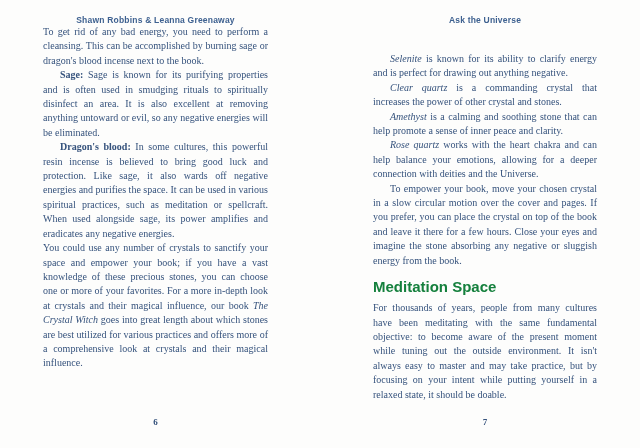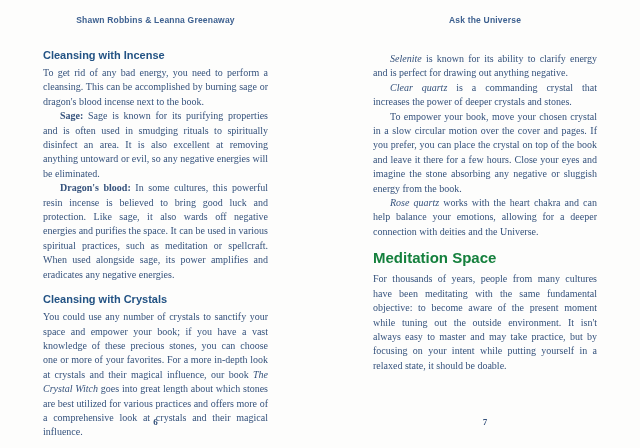--- a/index.html
+++ b/index.html
@@ -68,46 +68,45 @@
   .folio-right { left: 53px; right: 43px; }
 </style>
 </head>
 <body>
 
 <div class="spread">
 
   <section class="page page-left">
     <header class="running-head">Shawn Robbins &amp; Leanna Greenaway</header>
 
-    <h2 class="subhead first">Cleansing with Incense</h2>
 
     <p class="body">To get rid of any bad energy, you need to perform a cleansing. This can be accomplished by burning sage or dragon's blood incense next to the book.</p>
 
     <p class="body indent"><strong class="lead-bold">Sage:</strong><span> Sage is known for its purifying properties and is often used in smudging rituals to spiritually disinfect an area. It is also excellent at removing anything untoward or evil, so any negative energies will be eliminated.</span></p>
 
     <p class="body indent"><strong class="lead-bold">Dragon's blood:</strong><span> In some cultures, this powerful resin incense is believed to bring good luck and protection. Like sage, it also wards off negative energies and purifies the space. It can be used in various spiritual practices, such as meditation or spellcraft. When used alongside sage, its power amplifies and eradicates any negative energies.</span></p>
 
-    <h2 class="subhead">Cleansing with Crystals</h2>
 
     <p class="body"><span>You could use any number of crystals to sanctify your space and empower your book; if you have a vast knowledge of these precious stones, you can choose one or more of your favorites. For a more in-depth look at crystals and their magical influence, our book </span><em class="book-title">The Crystal Witch</em><span> goes into great length about which stones are best utilized for various practices and offers more of a comprehensive look at crystals and their magical influence.</span></p>
 
     <div class="folio folio-left">6</div>
   </section>
 
   <section class="page page-right">
     <header class="running-head">Ask the Universe</header>
 
     <p class="body indent first-para"><em class="lead-italic">Selenite</em><span> is known for its ability to clarify energy and is perfect for drawing out anything negative.</span></p>
 
-    <p class="body indent"><em class="lead-italic">Clear quartz</em><span> is a commanding crystal that increases the power of deeper crystals and stones.</span></p>
+    <p class="body indent"><em class="lead-italic">Clear quartz</em><span> is a commanding crystal that increases the power of other crystal and stones.</span></p>
 
+    <p class="body indent"><em class="lead-italic">Amethyst</em><span> is a calming and soothing stone that can help promote a sense of inner peace and clarity.</span></p>
+
+    <p class="body indent"><em class="lead-italic">Rose quartz</em><span> works with the heart chakra and can help balance your emotions, allowing for a deeper connection with deities and the Universe.</span></p>
 
     <p class="body indent">To empower your book, move your chosen crystal in a slow circular motion over the cover and pages. If you prefer, you can place the crystal on top of the book and leave it there for a few hours. Close your eyes and imagine the stone absorbing any negative or sluggish energy from the book.</p>
-
-    <p class="body indent"><em class="lead-italic">Rose quartz</em><span> works with the heart chakra and can help balance your emotions, allowing for a deeper connection with deities and the Universe.</span></p>
 
     <h1 class="section-head">Meditation Space</h1>
 
     <p class="body">For thousands of years, people from many cultures have been meditating with the same fundamental objective: to become aware of the present moment while tuning out the outside environment. It isn't always easy to master and may take practice, but by focusing on your intent while putting yourself in a relaxed state, it should be doable.</p>
 
     <div class="folio folio-right">7</div>
   </section>
 
 </div>
 

